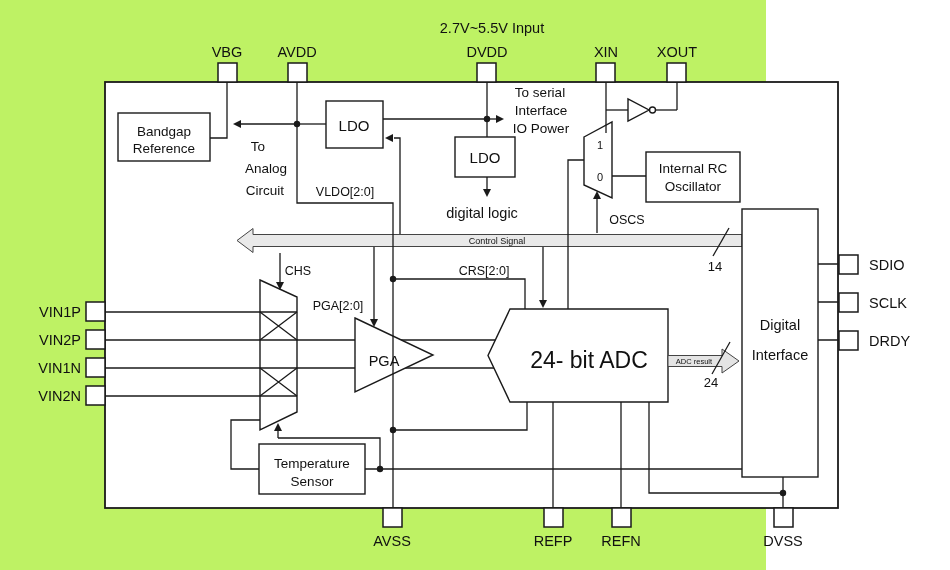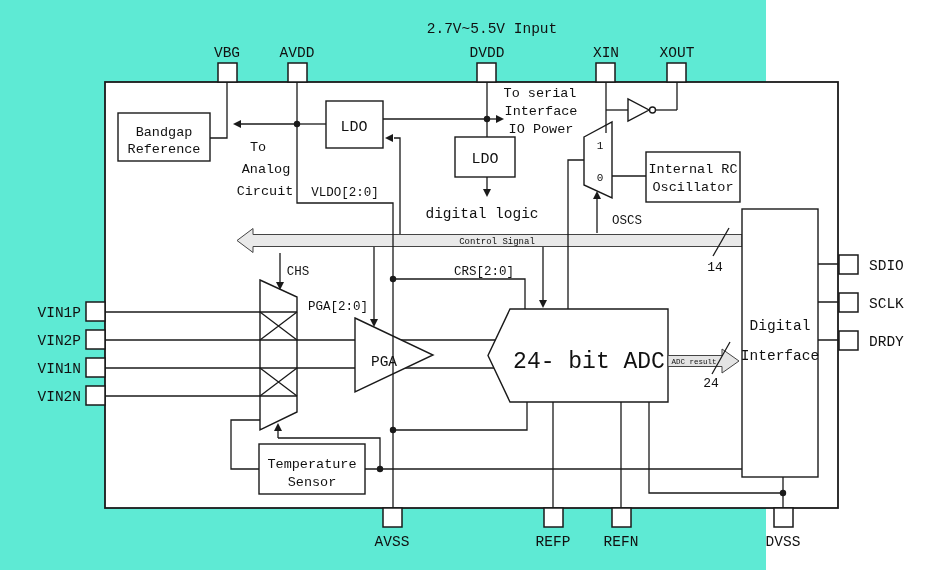--- a/index.html
+++ b/index.html
@@ -1,16 +1,16 @@
 <!DOCTYPE html>
 <html><head>
 <meta charset="utf-8">
 <style>
   html,body{margin:0;padding:0;background:#ffffff;}
-  .stage{width:766px;height:570px;position:relative;background:#5eead4;font-family:Liberation Mono, monospace;}
+  .stage{width:766px;height:570px;position:relative;background:#bef264;font-family:Liberation Sans, sans-serif;}
   svg{display:block;}
   .w{stroke:#1a1a1a;stroke-width:1.3;fill:none;}
   .chip{stroke:#1a1a1a;stroke-width:1.8;fill:#ffffff;}
   .bx{stroke:#1a1a1a;stroke-width:1.4;fill:#ffffff;}
   .shape{stroke:#1a1a1a;stroke-width:1.4;fill:#ffffff;}
   .muxo{stroke:#1a1a1a;stroke-width:1.4;fill:none;}
   .pin{stroke:#1a1a1a;stroke-width:1.5;fill:#ffffff;}
   .dot{fill:#1a1a1a;}
   .ah{fill:#1a1a1a;stroke:none;}
   text{fill:#111;}

